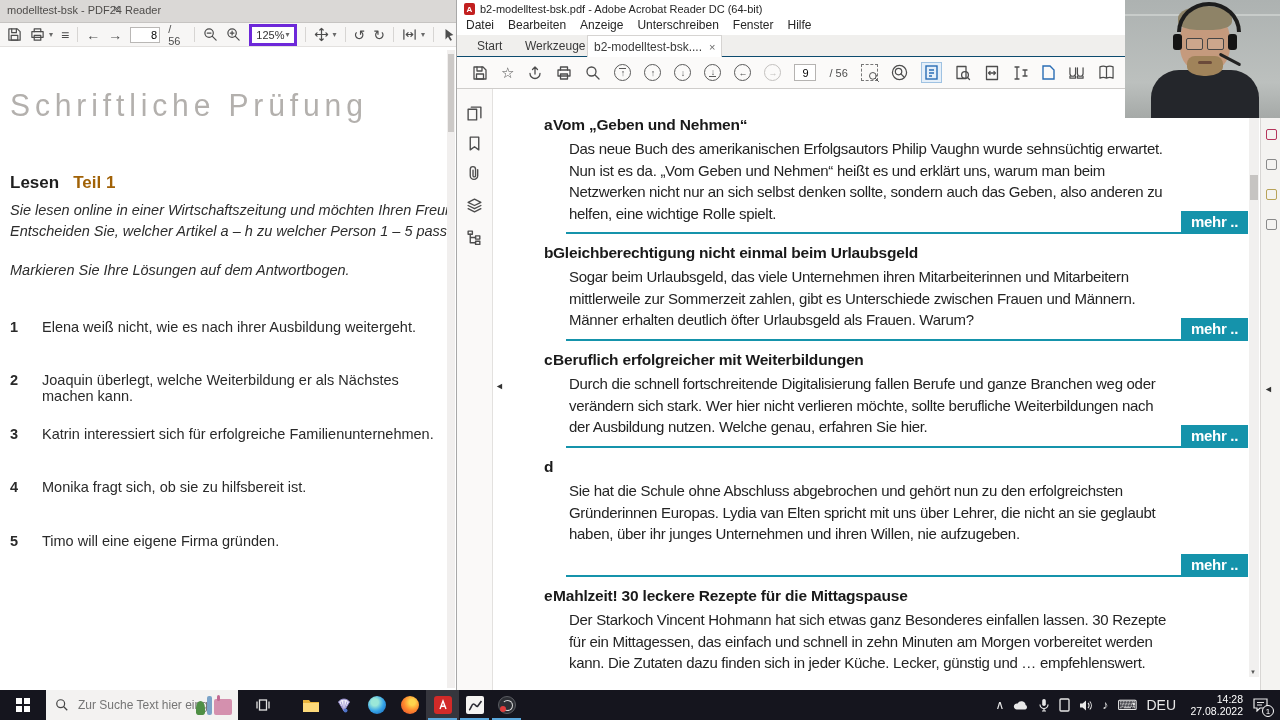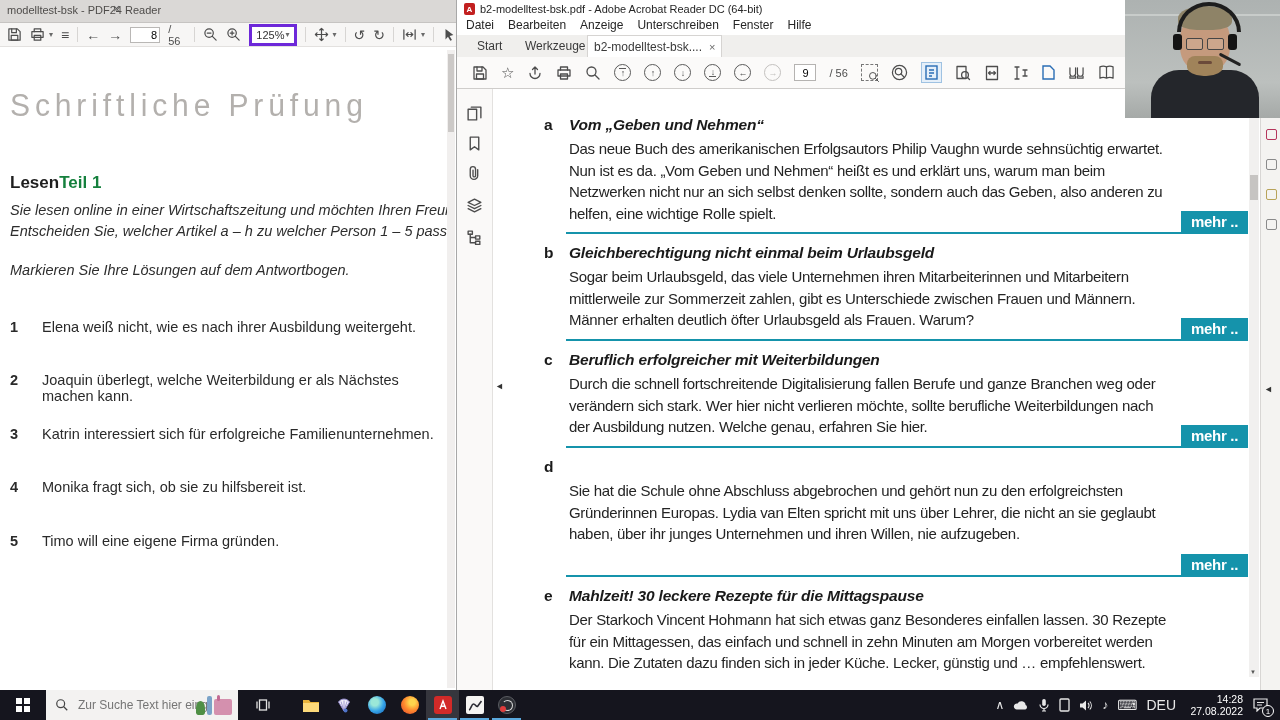--- a/index.html
+++ b/index.html
@@ -24,56 +24,56 @@
   .p24-total{font-size:11px;color:#4d4d4d;}
   .p24-zoom{height:16px;border:3px solid #6d28d9;background:#fff;font-size:11px;color:#333;
     display:flex;align-items:center;gap:5px;padding:0 4px;}
   #p24-doc{left:0;top:48px;width:456px;height:642px;background:#fff;overflow:hidden;}
   #p24-scroll{left:447px;top:50px;width:8px;height:638px;background:#f1efee;}
   #p24-thumb{left:448px;top:54px;width:6px;height:78px;background:#ccc9c7;}
   .doc-title{left:10px;top:40px;font-size:31px;letter-spacing:5px;color:#b3b0ad;white-space:nowrap;
     transform:scaleX(.97);transform-origin:left;}
   .doc-section{left:10px;top:125px;font-size:17px;}
   .doc-section .b{font-weight:bold;color:#1e1e1e;}
-  .doc-section .m{color:#15803d;font-weight:bold;margin-left:0;}
+  .doc-section .m{color:#a16207;font-weight:bold;margin-left:14px;}
   .doc-intro{left:10px;top:152px;width:440px;font-size:14.5px;font-style:italic;color:#2d2d2d;line-height:21px;}
   .doc-intro .clip{white-space:nowrap;overflow:hidden;display:block;}
   .doc-intro3{left:10px;top:214px;font-size:14.5px;font-style:italic;color:#2d2d2d;}
   .qitem{left:10px;width:440px;display:flex;font-size:14.5px;color:#2a2a2a;}
   .qitem .n{width:32px;font-weight:bold;flex:none;}
 
   
   #acro{left:456px;top:0;width:824px;height:690px;background:#fff;border-left:1px solid #a8a8a8;box-sizing:border-box;}
   #a-titlebar{left:0;top:0;width:823px;height:18px;background:#fff;display:flex;align-items:center;gap:5px;padding-left:7px;box-sizing:border-box;}
   .pdficon{width:11px;height:12px;background:#c21f1f;border-radius:2px;display:flex;align-items:center;justify-content:center;
     color:#fff;font-size:8px;font-weight:bold;flex:none;}
   #a-titlebar .t{font-size:11px;color:#262626;}
   #a-menubar{left:0;top:18px;width:823px;height:17px;display:flex;gap:14px;padding-left:9px;box-sizing:border-box;}
   #a-menubar span{font-size:12px;color:#262626;}
-  #a-tabbar{left:0;top:35px;width:823px;height:28px;background:#f0efed;border-bottom:4px solid #0c4a6e;box-sizing:border-box;}
+  #a-tabbar{left:0;top:35px;width:823px;height:28px;background:#f0efed;border-bottom:7px solid #0c4a6e;box-sizing:border-box;}
   .a-tab{position:absolute;top:0;height:22px;display:flex;align-items:center;font-size:12px;color:#3a3a3a;padding:0 6px;}
   .a-tab.active{background:#fff;border:1px solid #d6d4d2;border-bottom:none;box-sizing:border-box;}
   .a-tab .x{margin-left:7px;color:#6a6a6a;font-size:11px;}
   #a-toolbar{left:0;top:57px;width:823px;height:32px;background:#fbfaf9;border-bottom:1px solid #cfcdcb;
     display:flex;align-items:center;gap:13px;padding-left:15px;box-sizing:border-box;}
   #a-toolbar .glyph{font-size:15px;color:#4d4d4d;line-height:1;}
   .circ{width:17px;height:17px;border:1.2px solid #5a5a5a;border-radius:50%;display:flex;flex-direction:column;
     align-items:center;justify-content:center;color:#4d4d4d;font-size:9px;line-height:8px;box-sizing:border-box;}
   .circ .bar{width:7px;height:1.4px;background:#5a5a5a;}
   .circ.dis{border-color:#c3c1bf;color:#c3c1bf;}
   .a-pageinput{width:20px;height:15px;border:1px solid #b5b3b1;font-size:11px;text-align:center;
     font-family:"Liberation Sans",sans-serif;background:#fff;padding:0;}
   .a-total{font-size:11px;color:#4d4d4d;}
   .marquee{width:15px;height:15px;border:1.2px dashed #777;position:relative;}
   .pgact{width:21px;height:21px;background:#e5eff9;border:1px solid #9fc2e2;display:flex;align-items:center;justify-content:center;box-sizing:border-box;}
   #a-navpane{left:0;top:89px;width:36px;height:601px;background:#faf9f8;border-right:1px solid #e3e1df;box-sizing:border-box;}
   #a-navpane .nico{position:absolute;left:9px;}
   #a-page{left:36px;top:89px;width:756px;height:588px;background:#fff;overflow:hidden;}
   .art-label{position:absolute;left:51px;font-size:15.5px;font-weight:bold;color:#1a1a1a;}
-  .art-title{position:absolute;left:76px;font-size:15.5px;font-weight:bold;color:#1a1a1a;letter-spacing:-.2px;white-space:nowrap;font-style:italic;}
+  .art-title{position:absolute;left:60px;font-size:15.5px;font-weight:bold;color:#1a1a1a;letter-spacing:-.2px;white-space:nowrap;}
   .art-body{position:absolute;left:76px;width:598px;font-size:15px;color:#242424;line-height:21.5px;letter-spacing:-.3px;}
   .art-rule{position:absolute;left:73px;width:682px;height:2px;}
   .mehr{position:absolute;width:67px;height:21px;color:#fff;font-size:15px;font-weight:bold;
     display:flex;align-items:center;justify-content:center;letter-spacing:-.3px;}
   #a-hscroll{left:36px;top:677px;width:756px;height:13px;background:#f1f0ef;border-top:1px solid #e0dedc;box-sizing:border-box;
     display:flex;align-items:center;}
   #a-hscroll .size{font-size:10px;color:#333;margin-left:18px;white-space:nowrap;}
   #a-hscroll .arr{font-size:9px;color:#555;margin:0 8px;}
   #a-hscroll .track{flex:1;height:9px;background:#c9c7c5;margin-right:4px;}
   #a-vscroll{left:792px;top:89px;width:10px;height:588px;background:#f1f0ef;}

